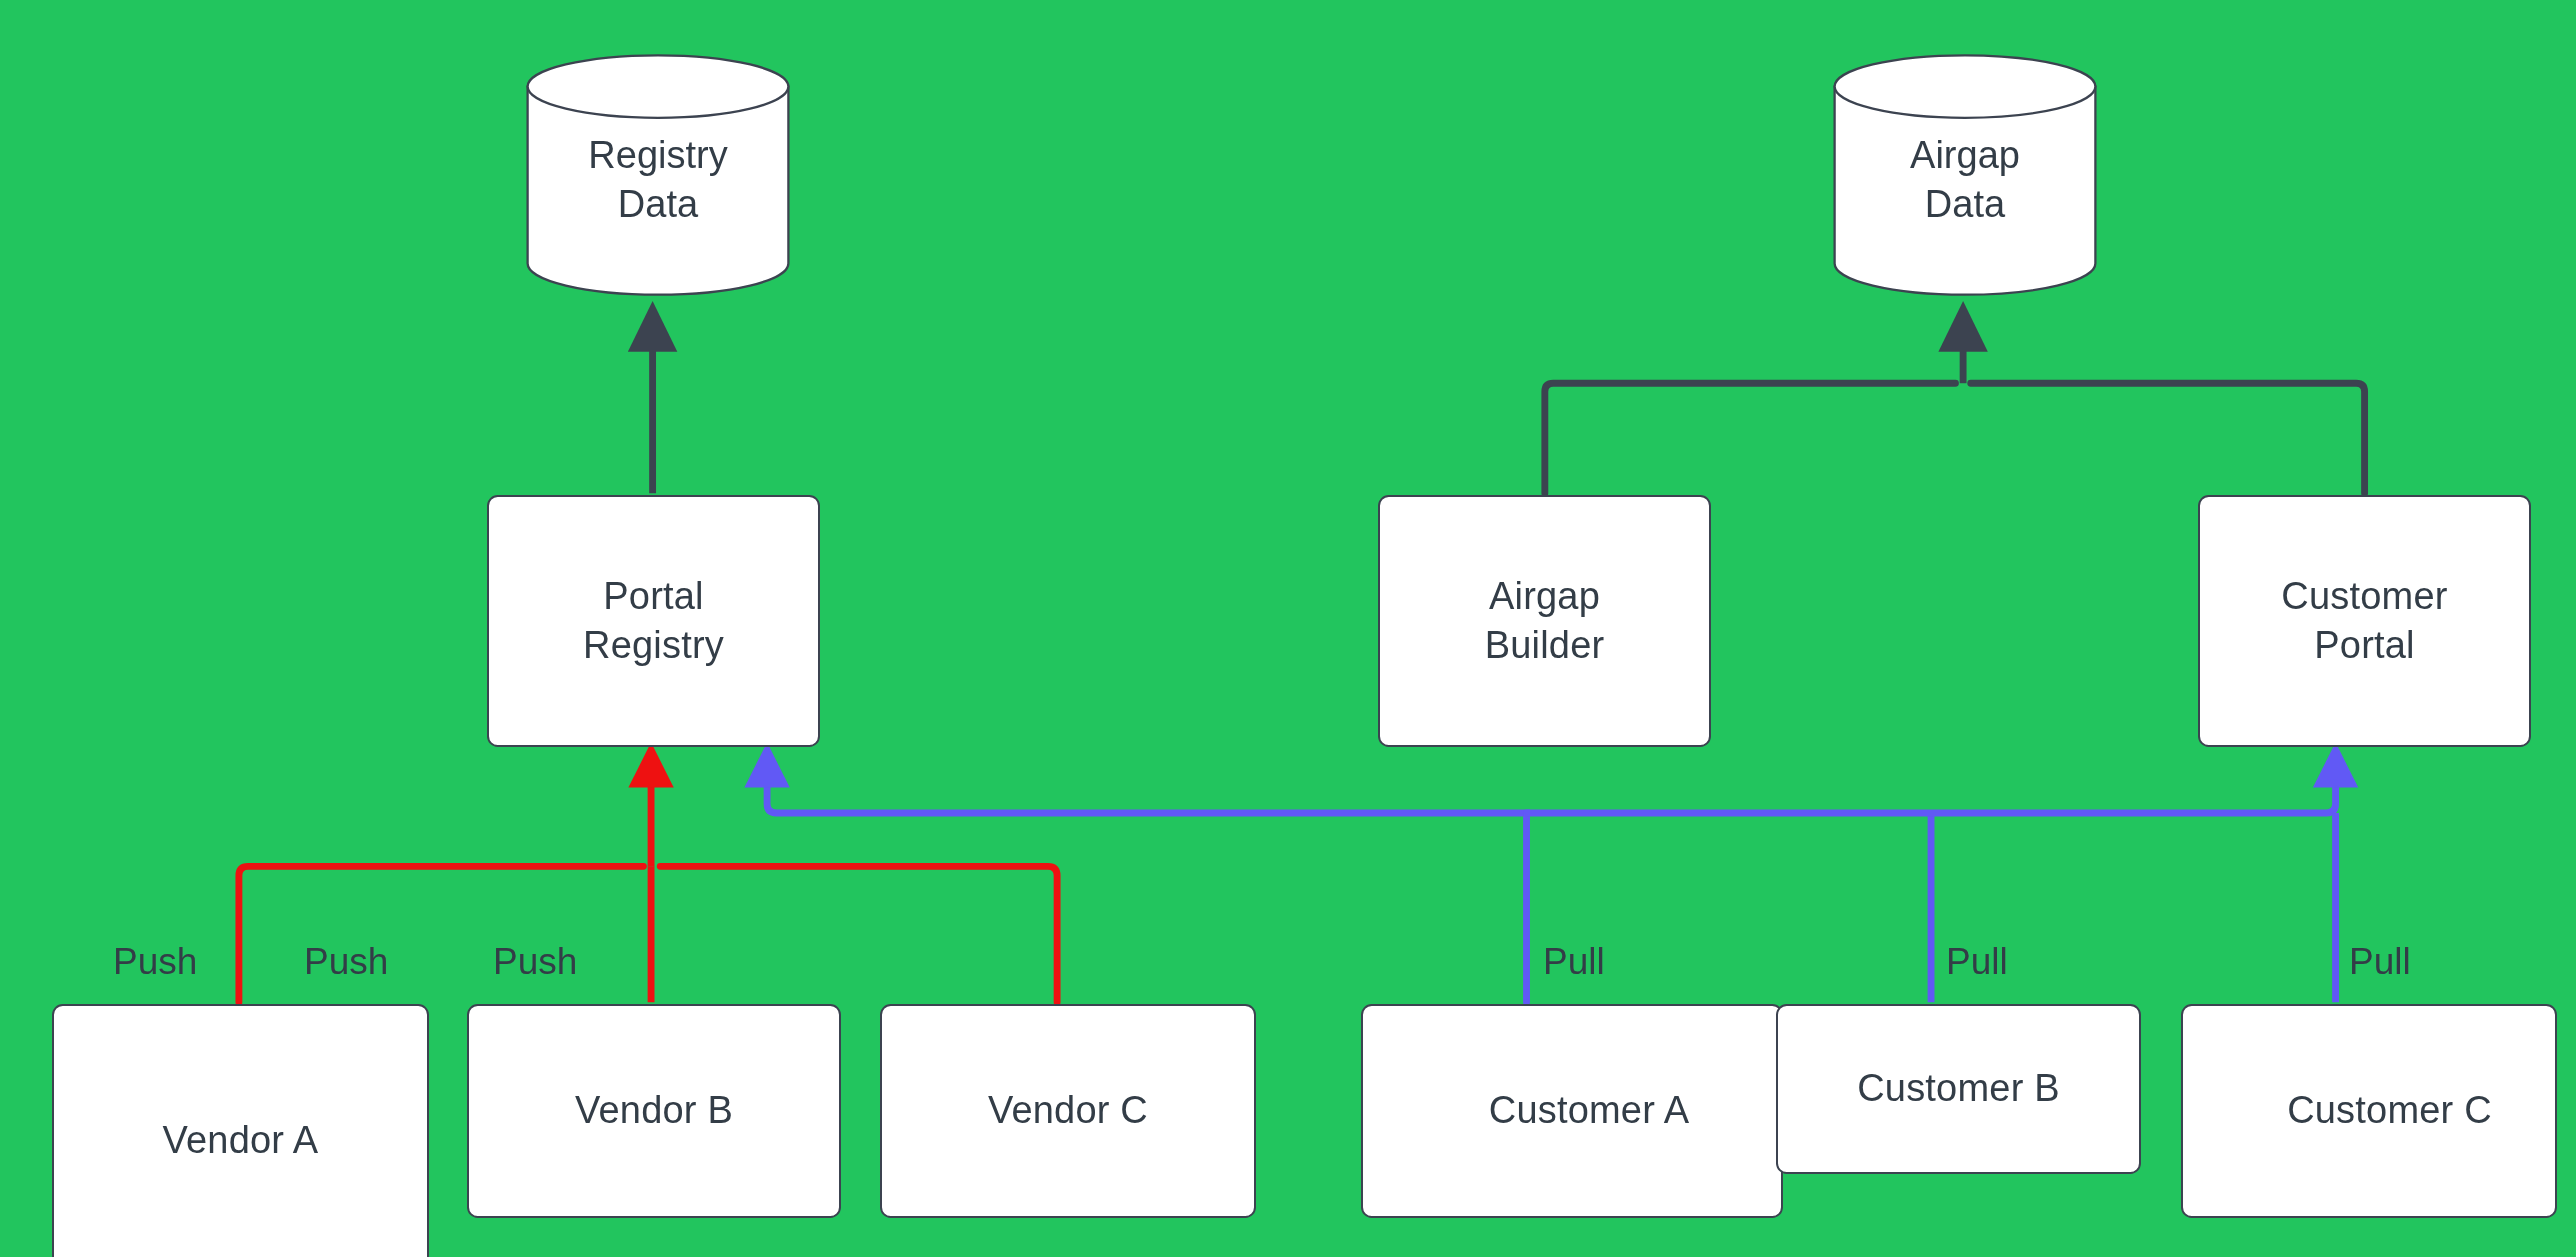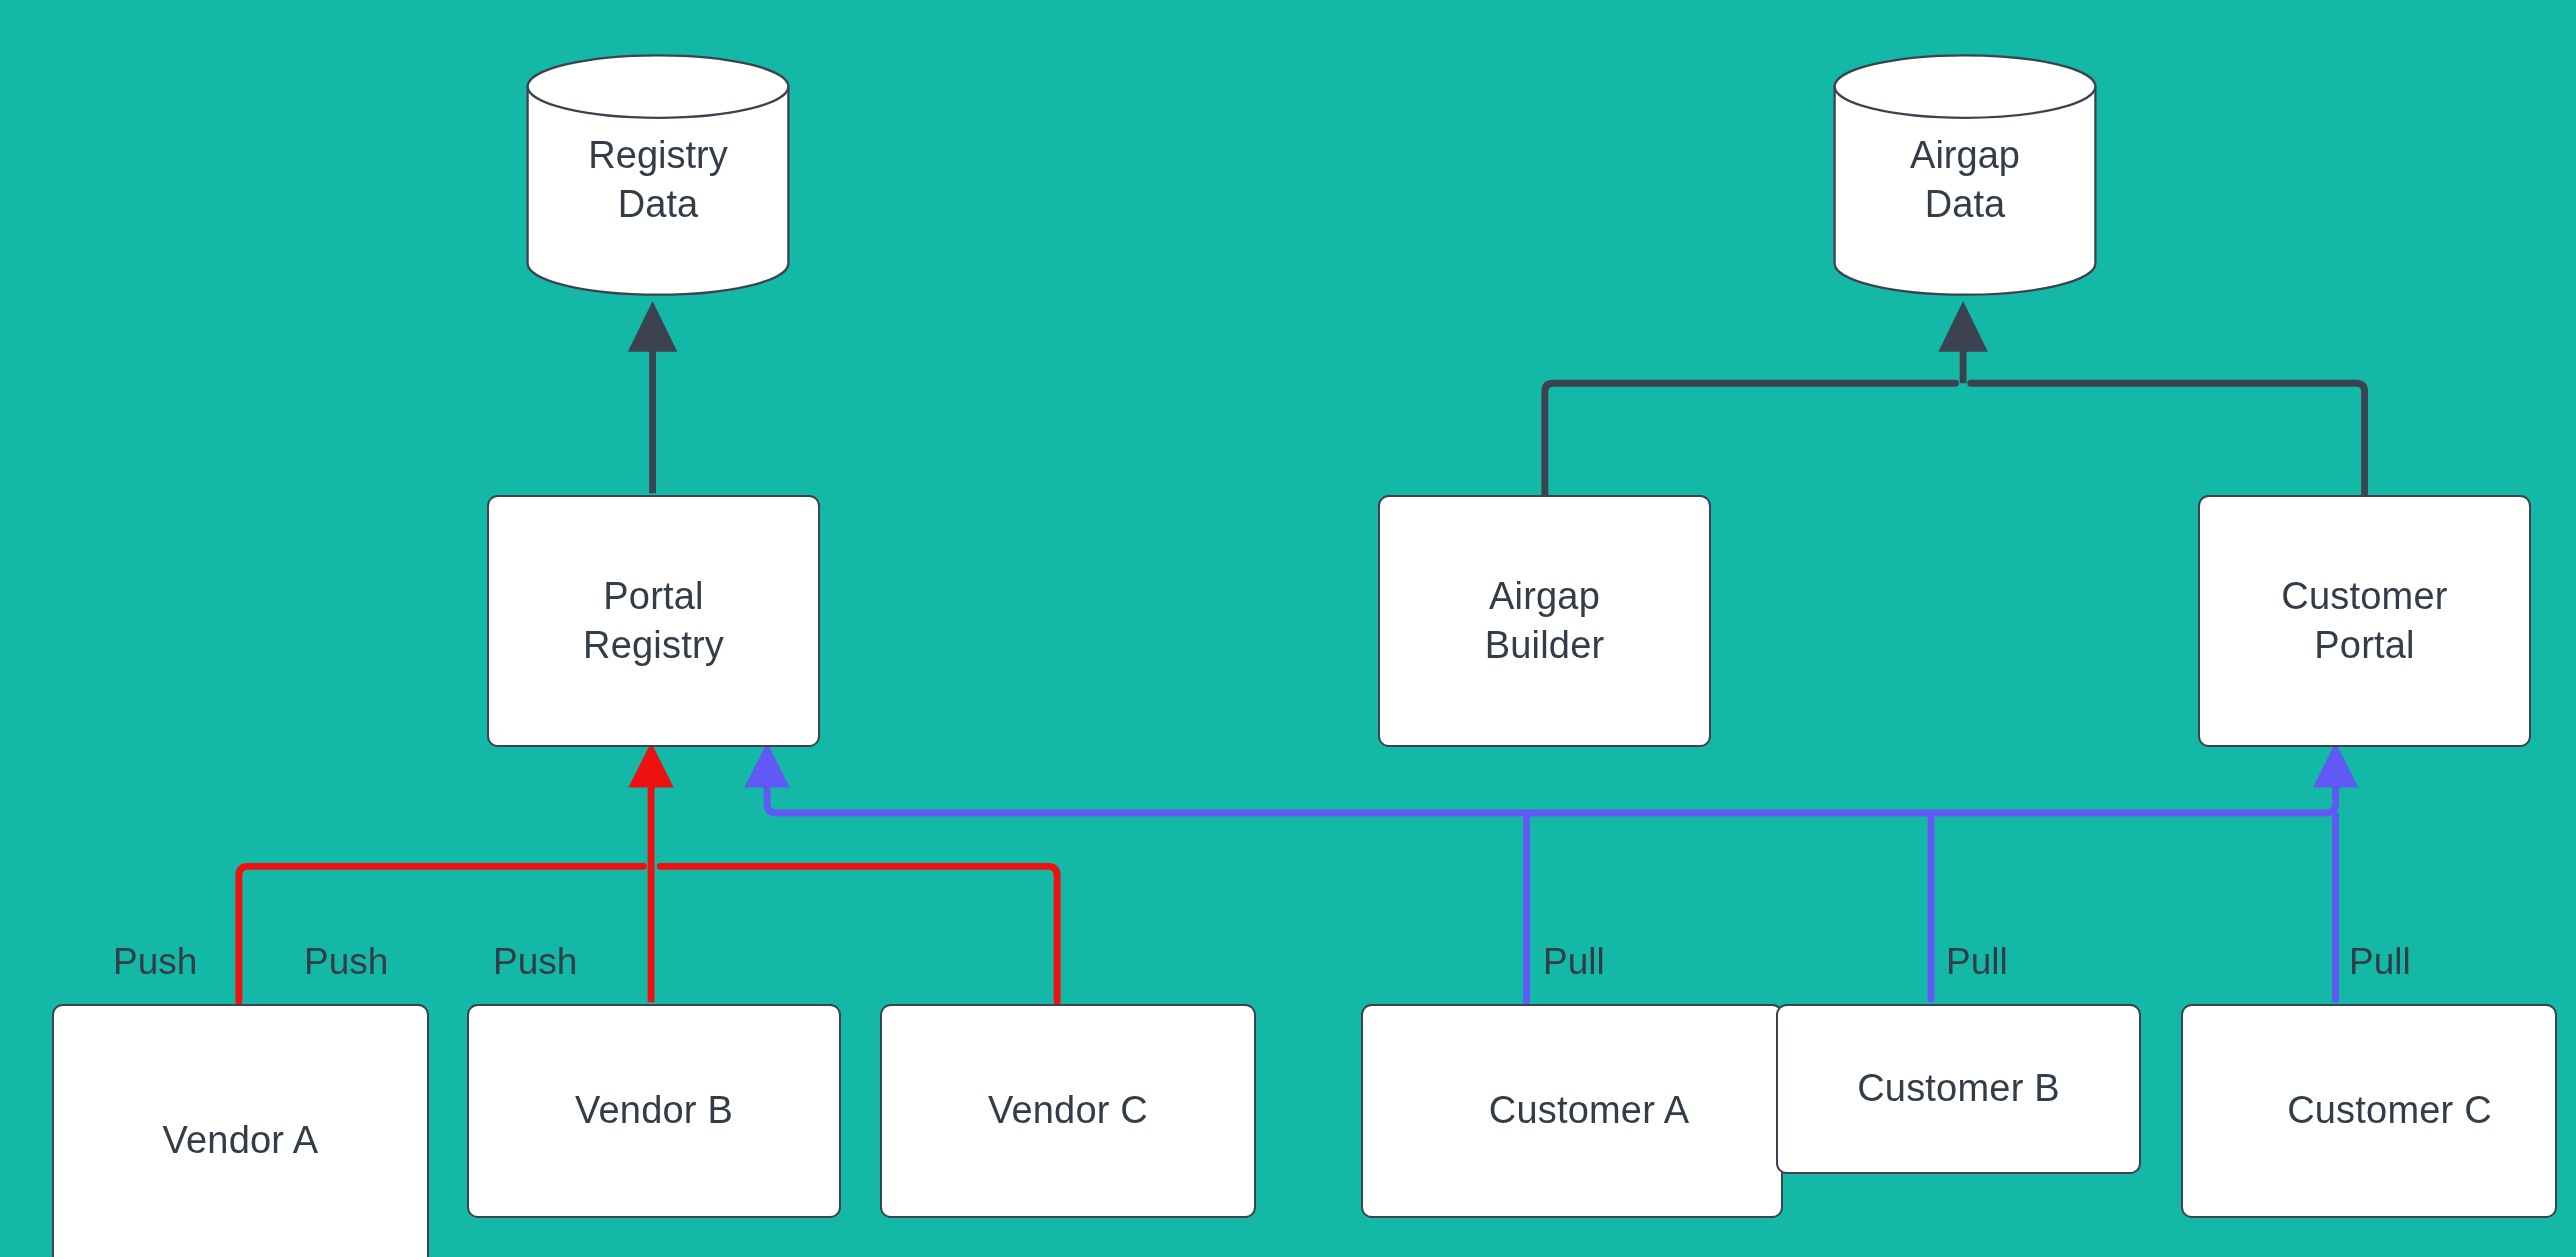--- a/index.html
+++ b/index.html
@@ -1,17 +1,17 @@
 <!DOCTYPE html>
 <html style="font-size:12.2px"><head>
 <meta charset="utf-8">
 <style>
   html, body { margin:0; padding:0; background:#ffffff; }
   body { width:2576px; height:1258px; font-family:"Liberation Sans", sans-serif; }
-  #stage { position:relative; width:2576px; height:1258px; background:#14b8a6; overflow:hidden; }
+  #stage { position:relative; width:2576px; height:1258px; background:#22c55e; overflow:hidden; }
   #wires { position:absolute; left:0; top:0; width:2576px; height:1258px; }
 
   .node {
     position:absolute;
     box-sizing:border-box;
     background:#ffffff;
     border:2.3px solid #3c4350;
     border-radius:10.7px;
     display:flex;
     flex-direction:column;

